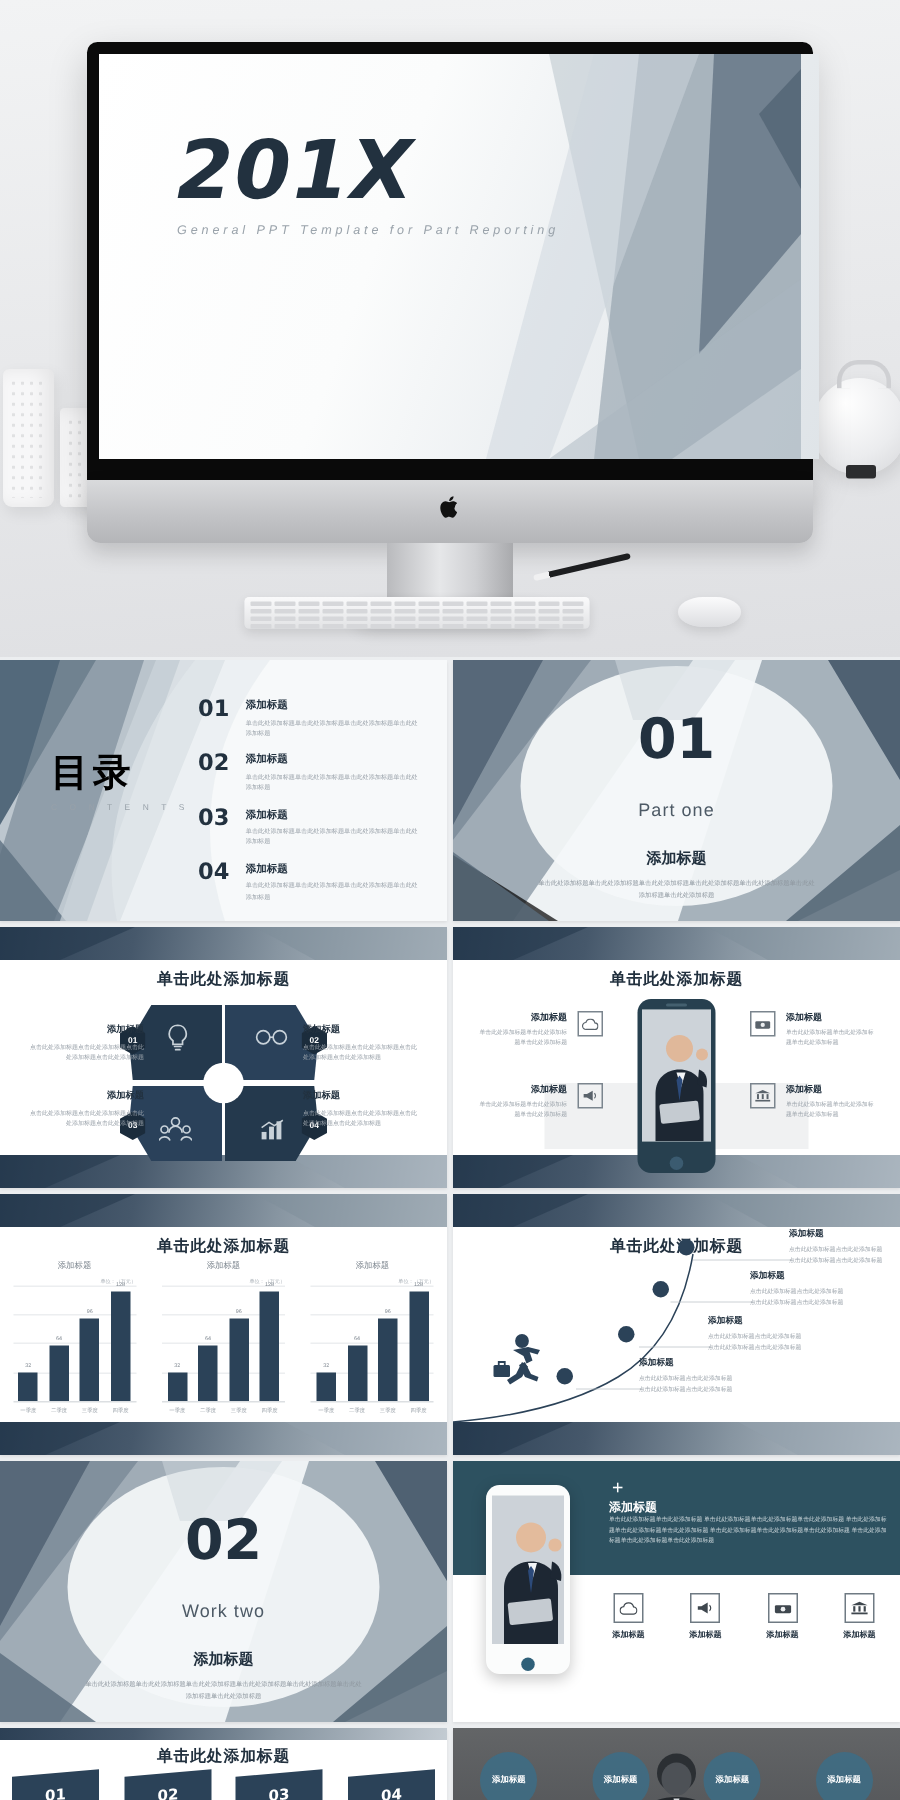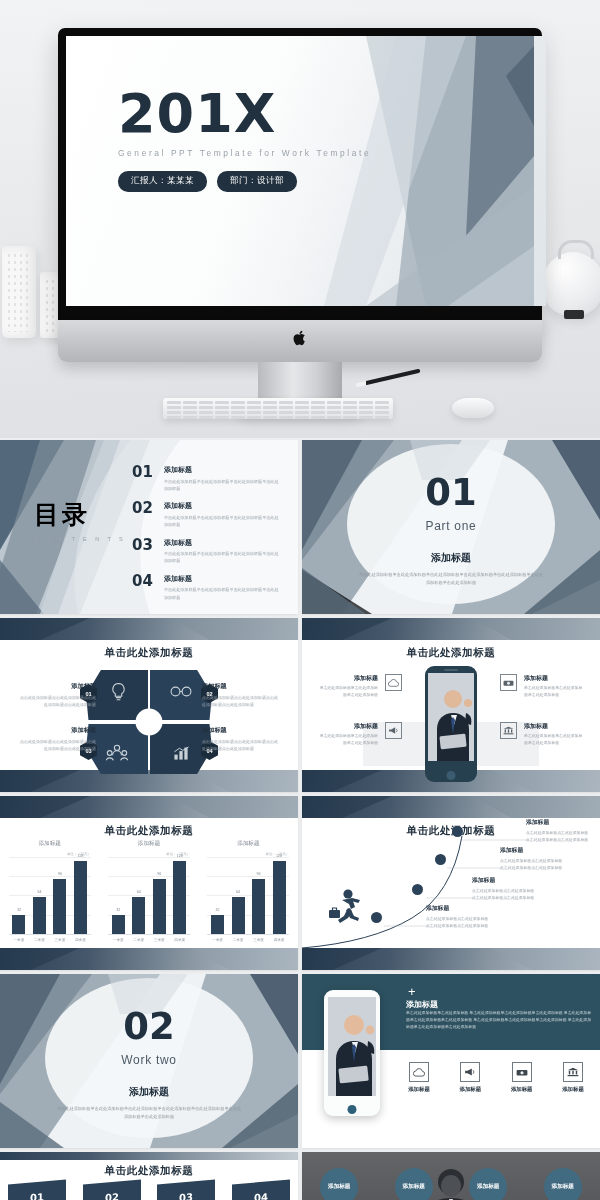--- a/index.html
+++ b/index.html
@@ -26,21 +26,21 @@
   .teapot{position:absolute;right:-4px;top:252px;width:62px;height:64px;border-radius:50% 50% 46% 46%;
         background:radial-gradient(circle at 34% 26%,#ffffff,#ebecee 60%,#d6d7da);
         box-shadow:2px 5px 12px rgba(0,0,0,.10);}
   .teapot:before{content:"";position:absolute;left:16px;top:-12px;width:30px;height:16px;
         border:3px solid #cfd0d3;border-bottom:none;border-radius:14px 14px 0 0;}
   .teapot:after{content:"";position:absolute;left:22px;top:58px;width:20px;height:9px;background:#2c2d2f;border-radius:2px;}
 
   .imac { position:absolute; left:58px; top:28px; width:484px; }
   .imac-screen { width:484px; height:292px; background:#0a0a0a; border-radius:7px 7px 0 0;
       padding:8px 8px 0 8px; box-shadow:0 10px 26px rgba(0,0,0,.18); }
-  .slide-canvas { width:480px; height:270px; position:relative; overflow:hidden; background:#fff; }
+  .slide-canvas { width:480px; height:270px; position:relative; overflow:hidden; background:#fff;font-style:italic; }
   .imac-chin { width:484px; height:42px;
       background:linear-gradient(180deg,#d9dadc,#c3c4c7 55%,#b4b5b8);
       border-radius:0 0 9px 9px; position:relative;
       box-shadow:0 7px 14px rgba(0,0,0,.16); }
   .apple { position:absolute; left:50%; top:9px; transform:translateX(-50%); width:15px; height:18px; }
   .imac-neck { position:absolute; left:50%; transform:translateX(-50%); top:334px; width:84px; height:44px;
       background:linear-gradient(90deg,#b9babd,#e6e7e9 42%,#cfd0d3 70%,#a9aaad); }
   .imac-foot { position:absolute; left:50%; transform:translateX(-50%); top:372px; width:126px; height:14px;
       background:linear-gradient(180deg,#d2d3d6,#bcbdc0); border-radius:4px 4px 10px 10px;
       box-shadow:0 6px 12px rgba(0,0,0,.13); }
@@ -90,21 +90,21 @@
   .toc-item{display:flex;gap:11px;margin-bottom:9.5px;align-items:flex-start;}
   .toc-num{font-size:15px;font-weight:bold;color:#22313f;line-height:1;width:22px;
       font-family:"DejaVu Sans","Liberation Sans",sans-serif;}
   .toc-h{font-size:7px;font-weight:bold;color:#22313f;margin-bottom:2.5px;}
   .toc-p{font-size:4.1px;color:#9aa2aa;line-height:1.75;}
 
   
   .pt-wrap{position:absolute;left:0;right:0;top:34px;text-align:center;}
   .pt-num{font-size:37px;font-weight:bold;color:#22313f;line-height:1;
       font-family:"DejaVu Sans","Liberation Sans",sans-serif;}
-  .pt-en{font-size:12px;color:#4d5a66;margin-top:8px;letter-spacing:.7px;}
+  .pt-en{font-size:12px;color:#4d5a66;margin-top:22px;letter-spacing:.7px;}
   .pt-h{font-size:10px;font-weight:bold;color:#22313f;margin-top:18px;}
   .pt-p{font-size:4.2px;color:#8e979f;line-height:1.9;margin:6px auto 0;width:186px;}
 
   
   .hex-wrap{position:absolute;left:50%;top:52px;transform:translateX(-50%);width:126px;height:104px;}
   .hq{position:absolute;width:62px;height:50px;background:#24394d;}
   .hq.a{left:0;top:0;clip-path:polygon(24% 0,100% 0,100% 100%,4% 100%,0 50%);}
   .hq.b{right:0;top:0;clip-path:polygon(0 0,76% 0,100% 50%,96% 100%,0 100%);}
   .hq.c{left:0;bottom:0;clip-path:polygon(4% 0,100% 0,100% 100%,24% 100%,0 50%);}
   .hq.d{right:0;bottom:0;clip-path:polygon(0 0,96% 0,100% 50%,76% 100%,0 100%);}
@@ -207,25 +207,21 @@
               <polygon points="300,0 468,0 468,270 360,270" fill="#b9c4cc" opacity=".55"></polygon>
               <polygon points="360,0 468,0 468,210 382,270 330,270" fill="#8d9ca8" opacity=".6"></polygon>
               <polygon points="410,0 468,0 468,120 400,200" fill="#5f7081" opacity=".75"></polygon>
               <polygon points="300,270 468,150 468,270" fill="#aab6c0" opacity=".5"></polygon>
               <polygon points="330,0 400,0 300,270 258,270" fill="#cdd6dd" opacity=".5"></polygon>
               <polygon points="440,40 468,10 468,90" fill="#3f5364" opacity=".5"></polygon>
             </svg>
           </div>
           <div class="hero-txt">
             <div class="hero-year">201X</div>
-            <div class="hero-en">General PPT Template for Work Template</div>
-            <div class="pills">
-              <div class="pill">汇报人：某某某</div>
-              <div class="pill">部门：设计部</div>
-            </div>
+            <div class="hero-en">General PPT Template for Part Reporting</div>
           </div>
         </div>
       </div>
       <div class="imac-chin">
         <svg class="apple" viewBox="0 0 24 28">
           <path d="M17.2 14.6c0-3 2.4-4.4 2.5-4.5-1.4-2-3.5-2.3-4.2-2.3-1.8-.2-3.5 1-4.4 1-.9 0-2.3-1-3.8-1C5.4 7.8 3.6 9 2.6 10.9c-2 3.5-.5 8.7 1.4 11.6.9 1.4 2 3 3.5 2.9 1.4-.1 1.9-.9 3.6-.9s2.1.9 3.6.9 2.5-1.4 3.4-2.8c1.1-1.6 1.5-3.2 1.5-3.3-.1 0-2.9-1.1-2.9-4.4z" fill="#111"></path>
           <path d="M14.6 5.9c.8-.9 1.3-2.2 1.1-3.5-1.1.1-2.5.8-3.3 1.7-.7.8-1.3 2.1-1.2 3.4 1.2.1 2.5-.6 3.4-1.6z" fill="#111"></path>
         </svg>
       </div>
       <div class="imac-neck"></div>

